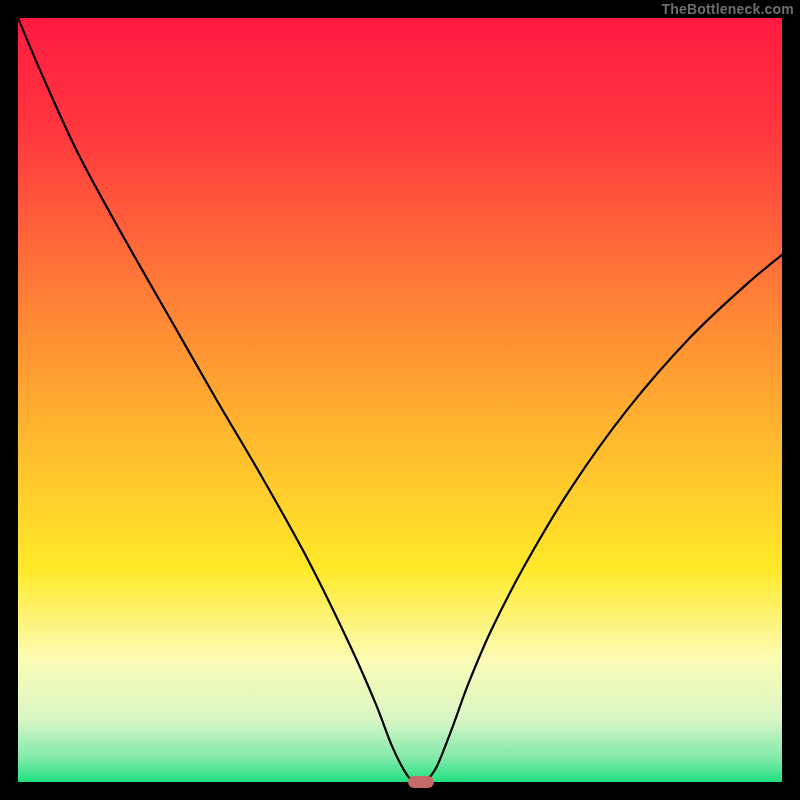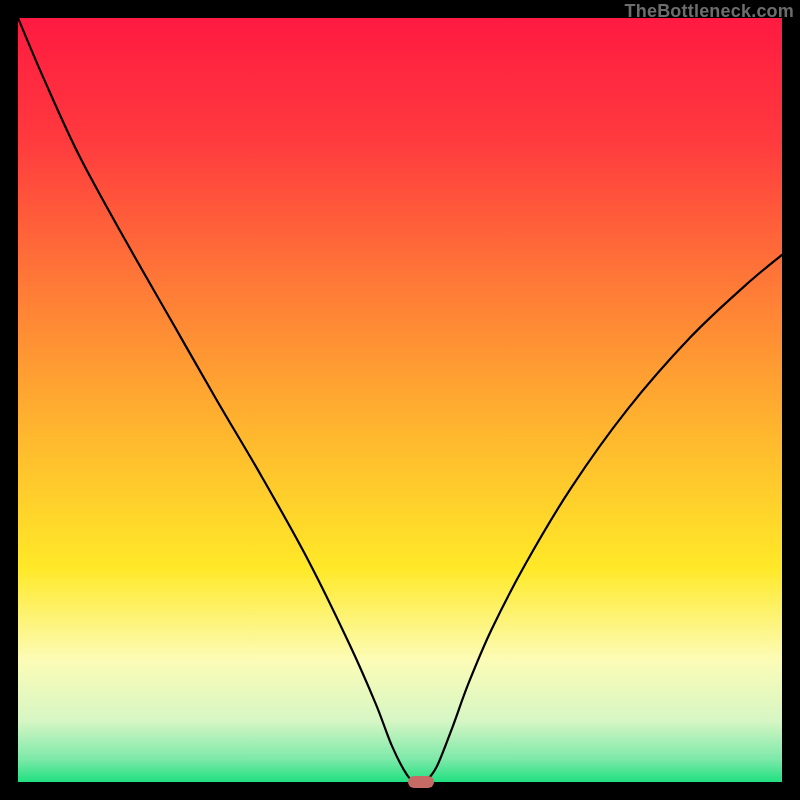--- a/index.html
+++ b/index.html
@@ -32,21 +32,21 @@
     width: 26px;
     height: 12px;
     border-radius: 6px;
     transform: translate(-50%, -50%);
   }
   .wm {
     position: absolute;
     top: 1px;
     right: 6px;
     color: #6d6d6d;
-    font-size: 18px;
+    font-size: 14px;
     font-weight: 600;
     letter-spacing: 0.2px;
   }
 </style>
 </head>
 <body>
 
 <div class="frame">
   <div class="plot-area">
 

